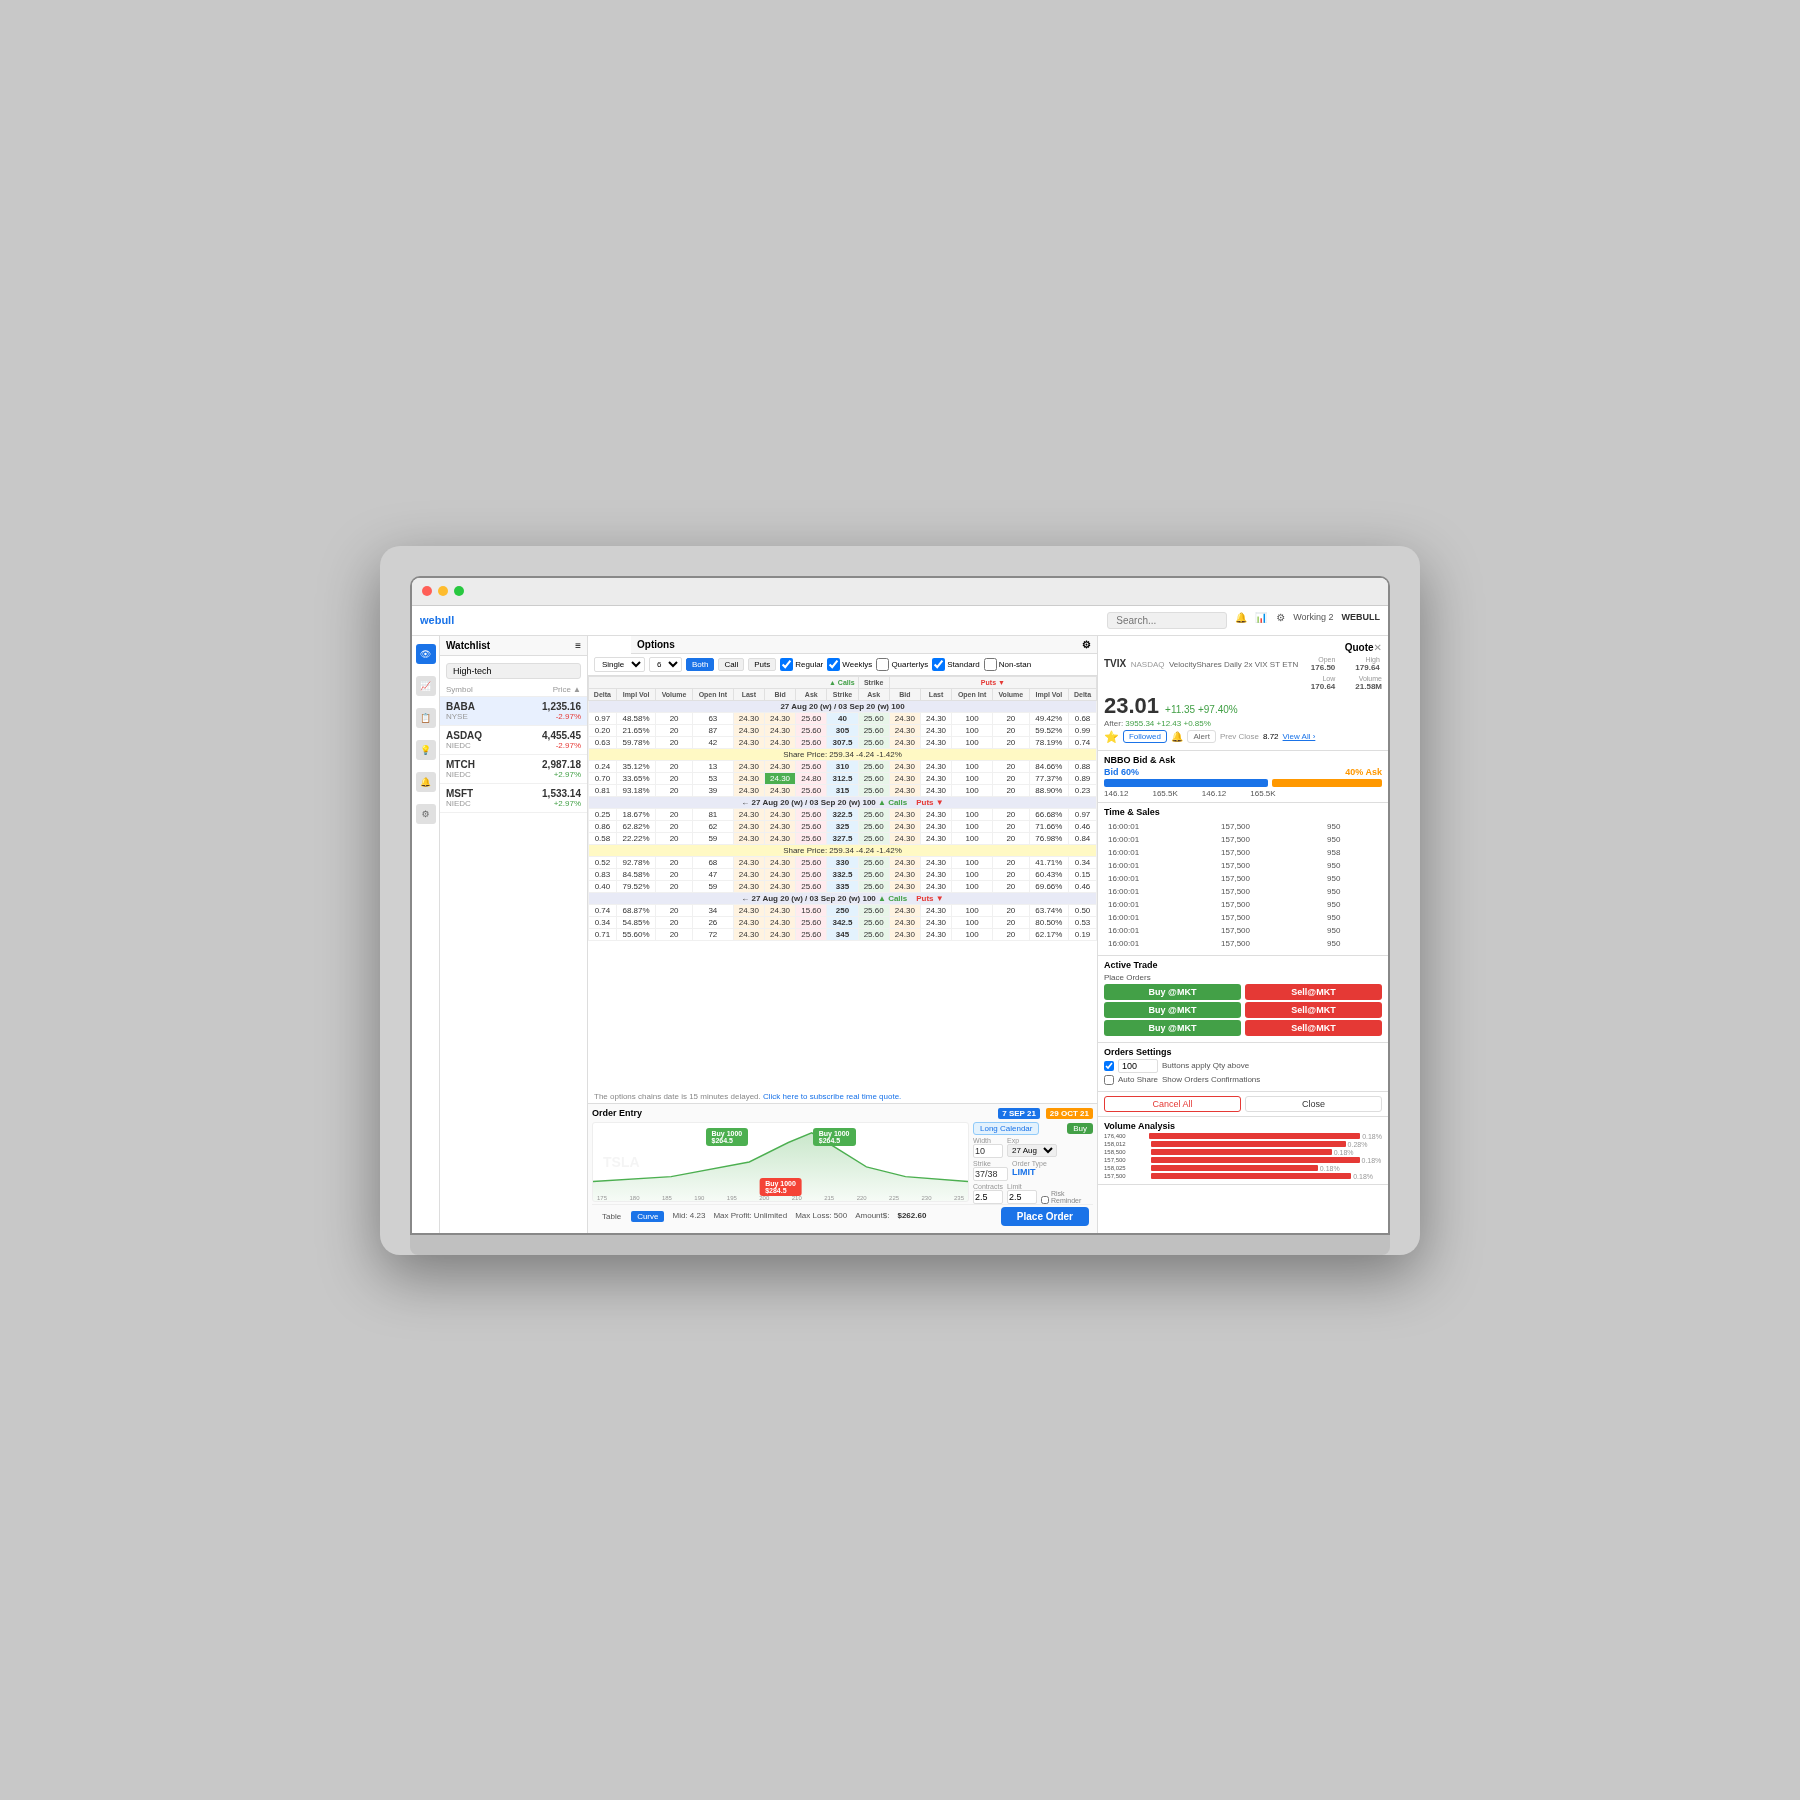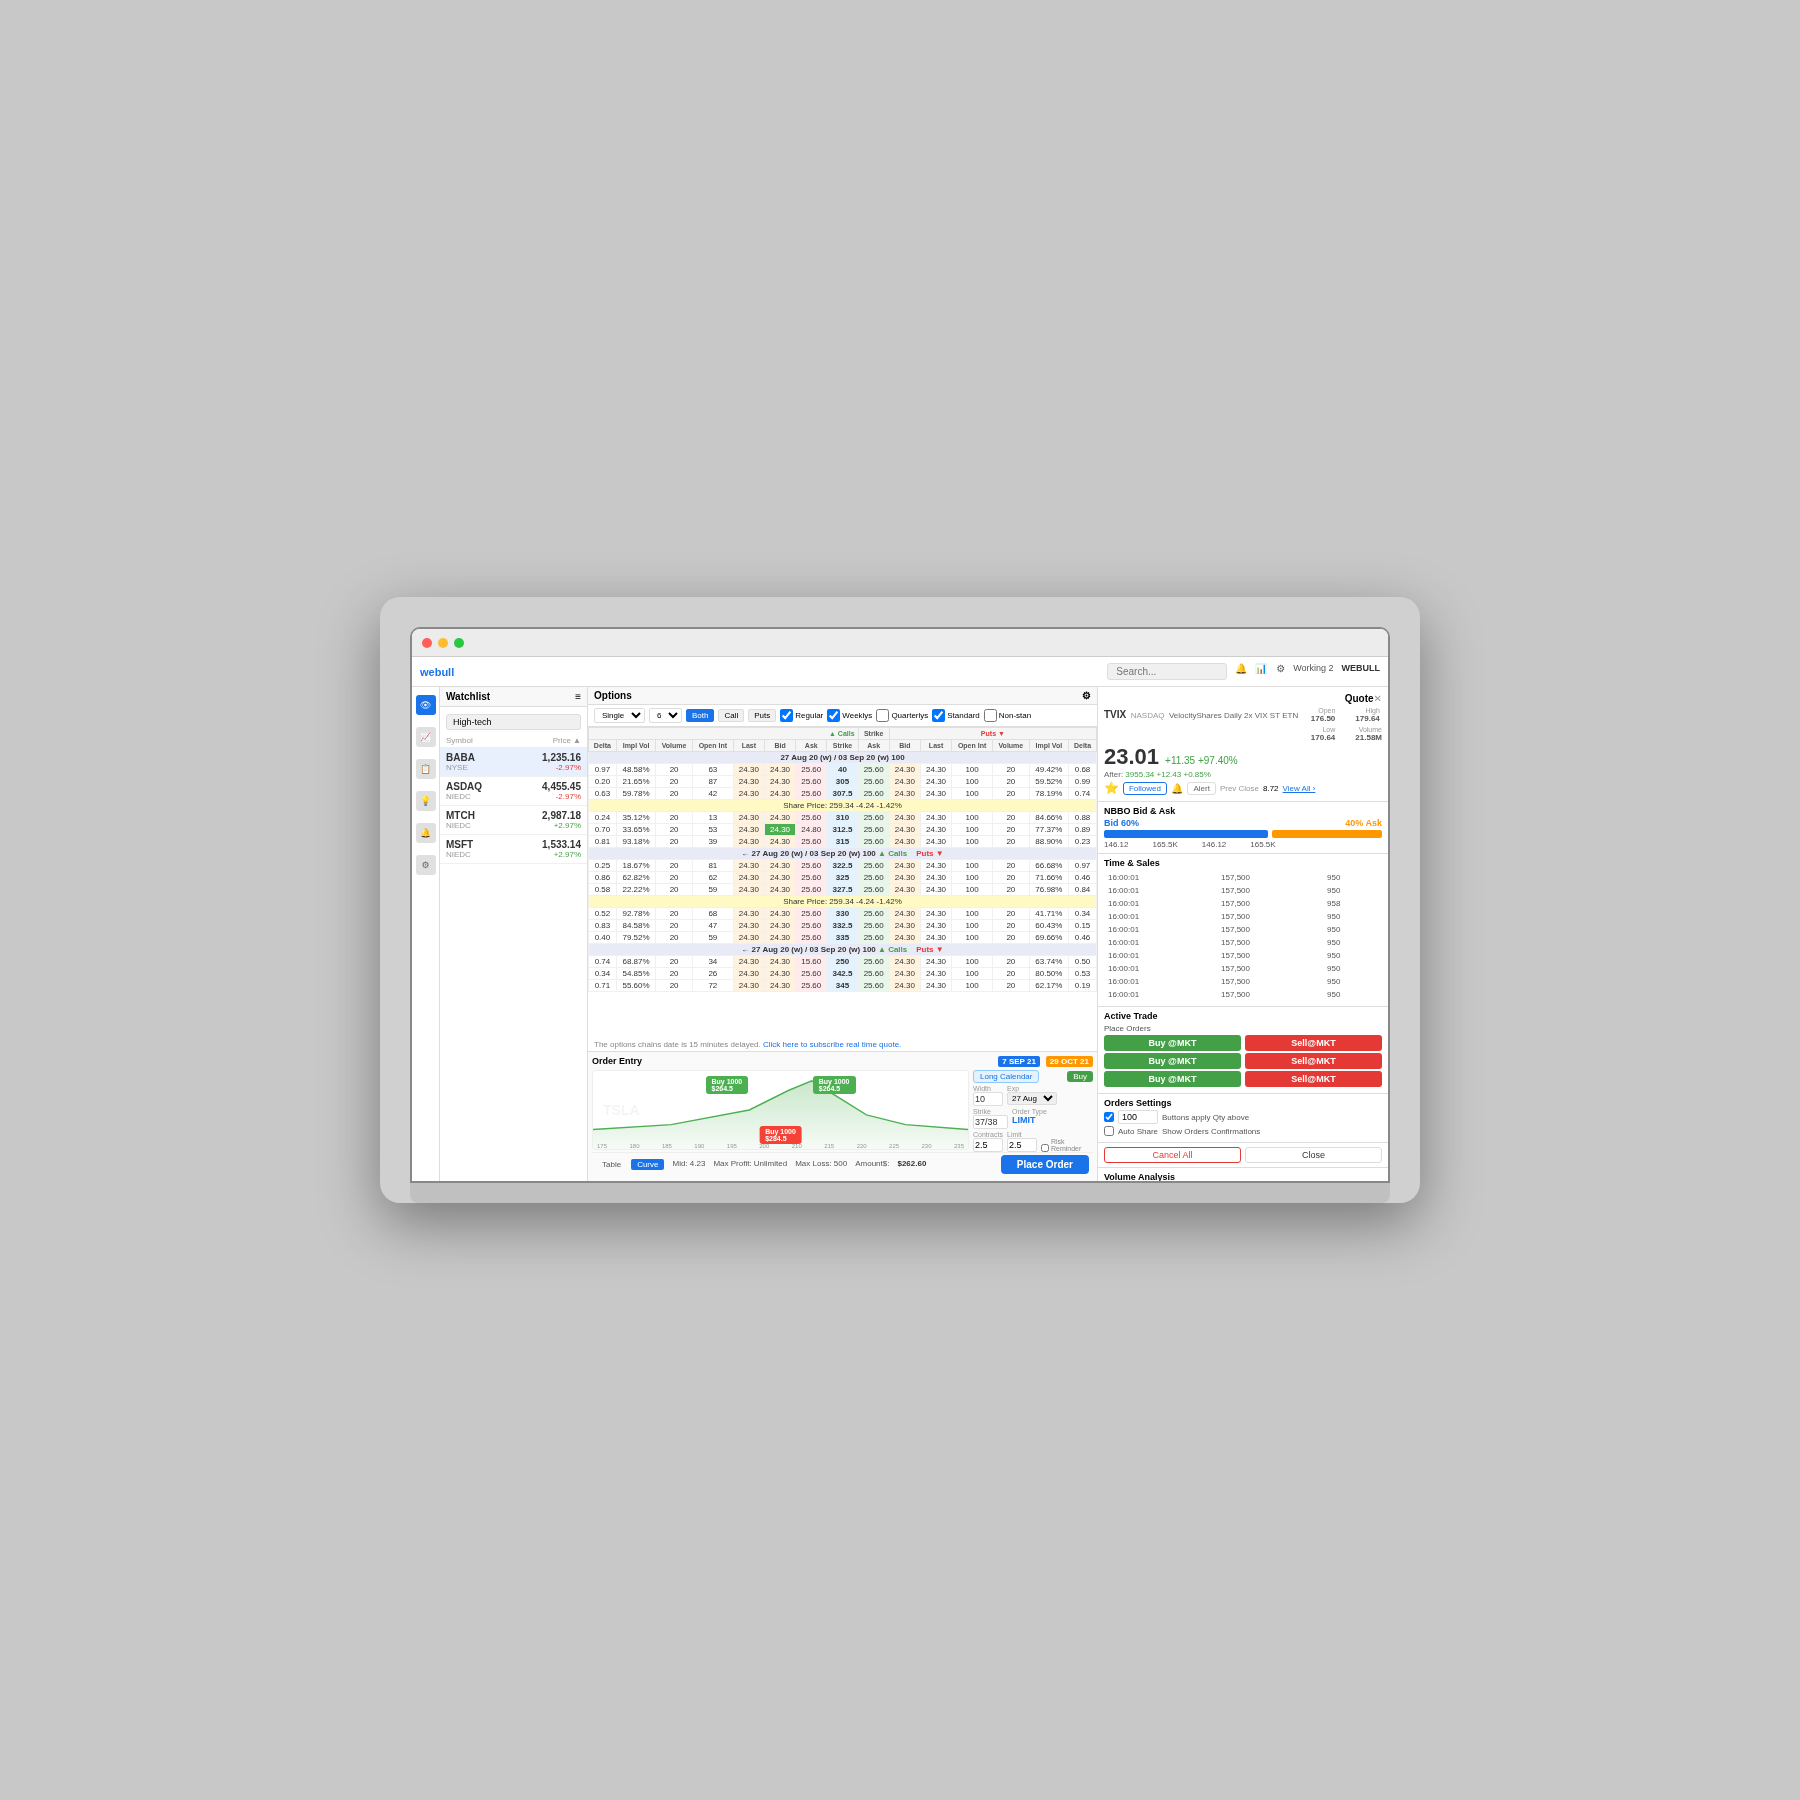--- a/index.html
+++ b/index.html
@@ -5,21 +5,21 @@
     * { box-sizing: border-box; margin: 0; padding: 0; font-family: -apple-system, BlinkMacSystemFont, 'Segoe UI', sans-serif; }
     body { background: #c8c8c8; display: flex; justify-content: center; align-items: center; min-height: 100vh; }
     .laptop-outer { width: 1040px; background: #d0d0d0; border-radius: 20px; padding: 30px 30px 0 30px; box-shadow: 0 20px 60px rgba(0,0,0,0.4); }
     .laptop-screen { background: #1a1a2e; border-radius: 10px 10px 0 0; overflow: hidden; border: 2px solid #888; }
     .screen-inner { background: #f0f0f0; width: 100%; }
     .titlebar { background: #ececec; height: 28px; display: flex; align-items: center; padding: 0 10px; gap: 6px; border-bottom: 1px solid #ccc; }
     .dot { width: 10px; height: 10px; border-radius: 50%; }
     .dot-red { background: #ff5f57; }
     .dot-yellow { background: #febc2e; }
     .dot-green { background: #28c840; }
-    .app-container { display: flex; flex-direction: column; height: 524px; background: #f5f5f5; }
+    .app-container { display: flex; flex-direction: column; height: 627px; background: #f5f5f5; }
     .top-bar { background: #fff; height: 30px; display: flex; align-items: center; padding: 0 8px; border-bottom: 1px solid #ddd; justify-content: space-between; }
     .top-bar-left { display: flex; align-items: center; gap: 8px; }
     .top-bar-right { display: flex; align-items: flex-start; gap: 8px; font-size: 10px; color: #555; }
     .search-box { background: #f0f0f0; border: 1px solid #ddd; border-radius: 3px; padding: 2px 8px; font-size: 10px; width: 120px; }
     .main-content { display: flex; flex: 1; overflow: hidden; }
     .left-sidebar { width: 28px; background: #fff; border-right: 1px solid #ddd; display: flex; flex-direction: column; align-items: center; padding-top: 8px; gap: 12px; }
     .sidebar-icon { width: 20px; height: 20px; background: #e0e0e0; border-radius: 3px; display: flex; align-items: center; justify-content: center; font-size: 9px; color: #666; cursor: pointer; }
     .sidebar-icon.active { background: #1a73e8; color: #fff; }
     .watchlist-panel { width: 148px; background: #fff; border-right: 1px solid #ddd; display: flex; flex-direction: column; }
     .panel-header { background: #f8f8f8; padding: 4px 6px; font-size: 10px; font-weight: 600; border-bottom: 1px solid #ddd; display: flex; justify-content: space-between; align-items: center; }
@@ -28,21 +28,21 @@
     .watchlist-item { padding: 4px 6px; border-bottom: 1px solid #f0f0f0; cursor: pointer; }
     .watchlist-item.active { background: #e8f0fe; }
     .stock-row { display: flex; justify-content: space-between; align-items: center; }
     .stock-symbol { font-size: 10px; font-weight: 700; color: #333; }
     .stock-price { font-size: 10px; font-weight: 600; color: #333; }
     .stock-exchange { font-size: 8px; color: #999; }
     .stock-change { font-size: 8px; }
     .change-neg { color: #e53935; }
     .change-pos { color: #43a047; }
     .options-panel { flex: 1; background: #fff; border-right: 1px solid #ddd; display: flex; flex-direction: column; overflow: hidden; }
-    .options-header { background: #f8f8f8; padding: 3px 6px; font-size: 10px; font-weight: 600; border-bottom: 1px solid #ddd; display: flex; justify-content: space-between; align-items: center; }
+    .options-header { background: #f8f8f8; padding: 3px 6px; font-size: 10px; font-weight: 600; border-bottom: 1px solid #ddd; display: flex; justify-content: space-between; align-items: center; margin-left: 43px; }
     .options-toolbar { padding: 3px 6px; border-bottom: 1px solid #ddd; display: flex; align-items: center; gap: 4px; flex-wrap: wrap; }
     .toolbar-btn { font-size: 8px; padding: 1px 5px; background: #f0f0f0; border: 1px solid #ddd; border-radius: 2px; cursor: pointer; }
     .toolbar-btn.active { background: #1a73e8; color: #fff; border-color: #1a73e8; }
     .toolbar-select { font-size: 8px; padding: 1px 3px; border: 1px solid #ddd; border-radius: 2px; background: #fff; }
     .toolbar-checkbox { font-size: 8px; display: flex; align-items: center; gap: 2px; }
     .options-table { flex: 1; overflow-y: auto; font-size: 8px; }
     .options-table table { width: 100%; border-collapse: collapse; }
     .options-table th { background: #f5f5f5; padding: 2px 3px; border: 1px solid #e0e0e0; font-size: 7px; font-weight: 600; color: #555; text-align: center; position: sticky; top: 0; }
     .options-table td { padding: 1px 3px; border: 1px solid #f0f0f0; text-align: center; color: #333; }
     .cell-red { background: #ffebee; color: #c62828; }

